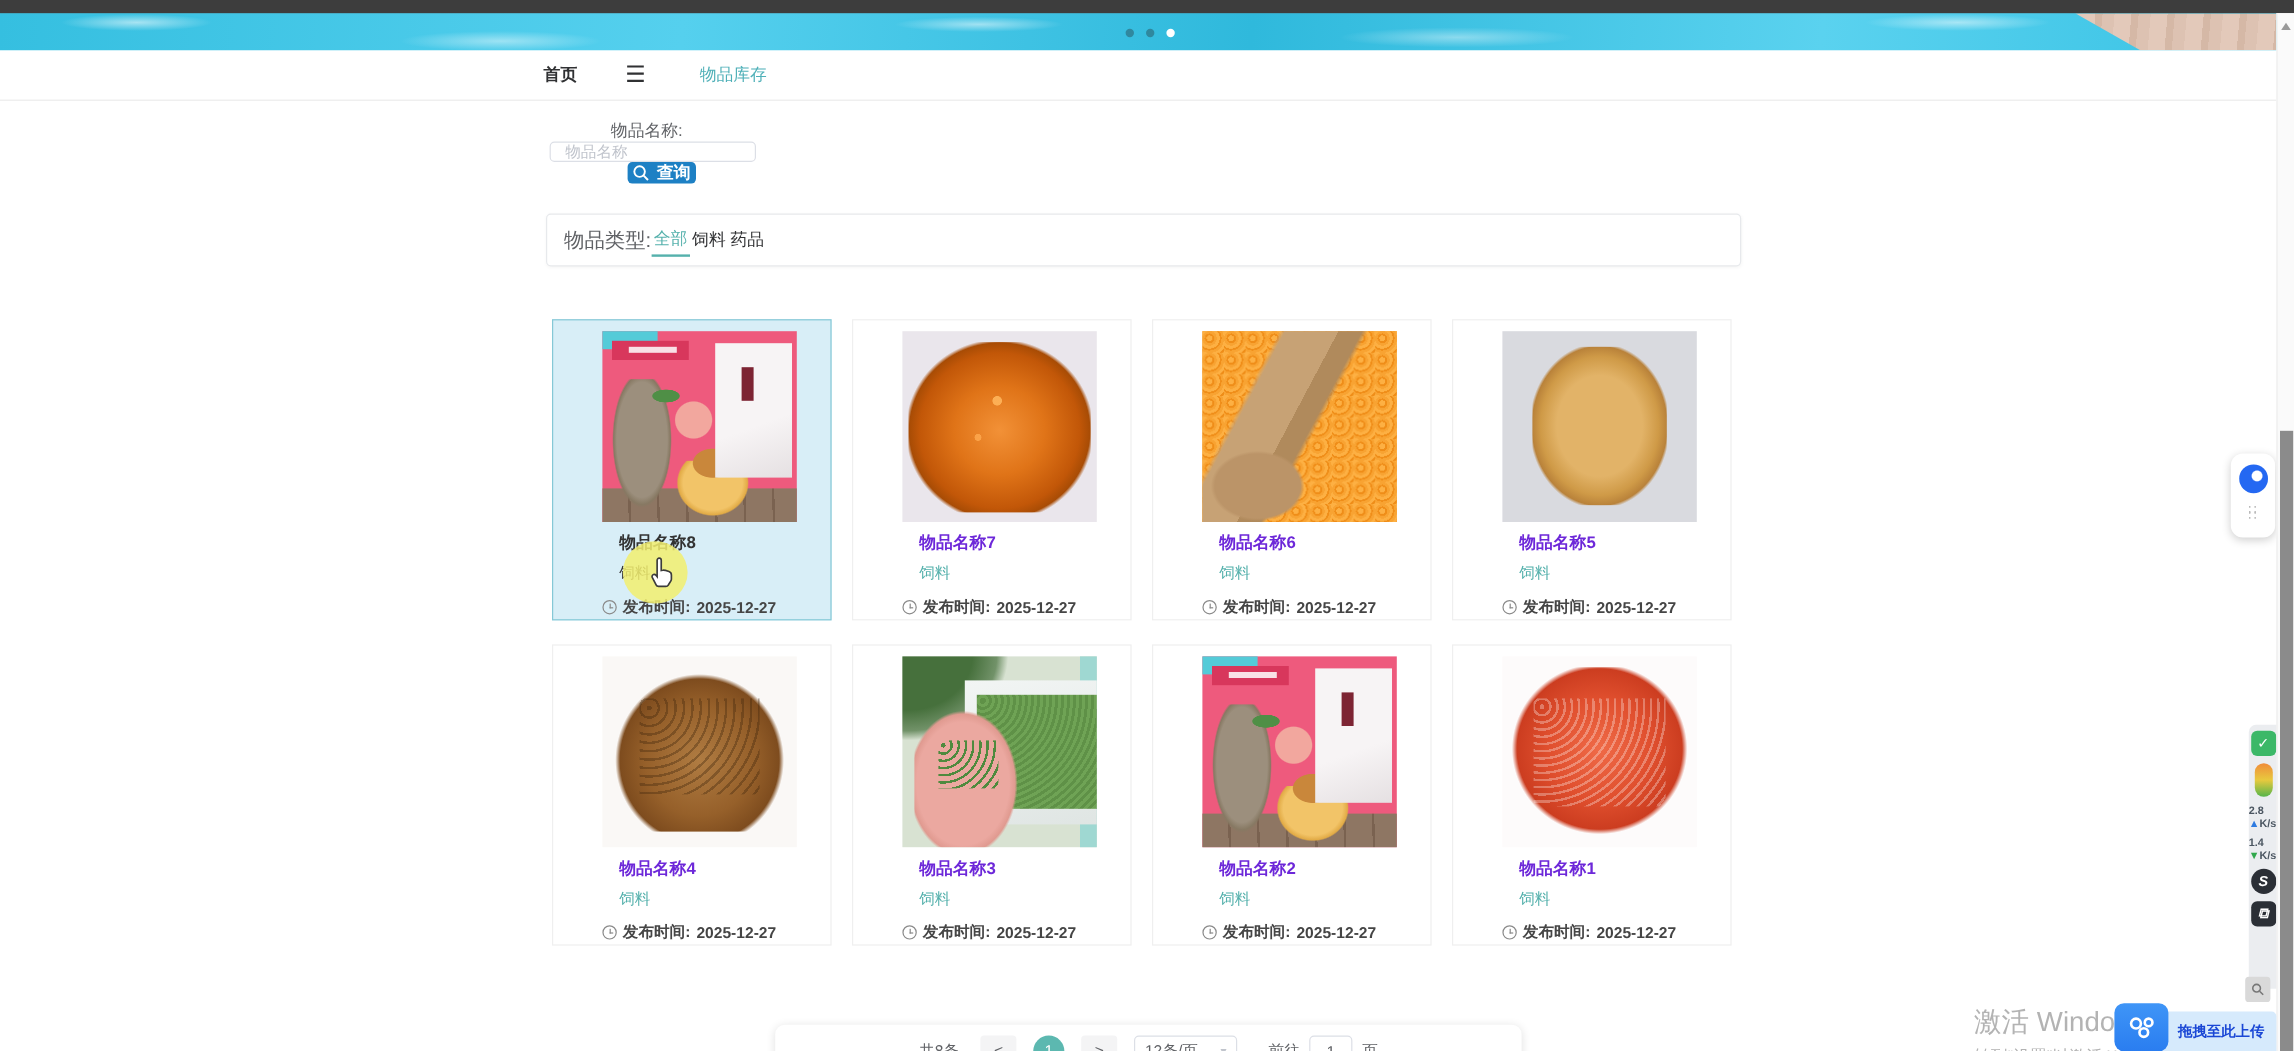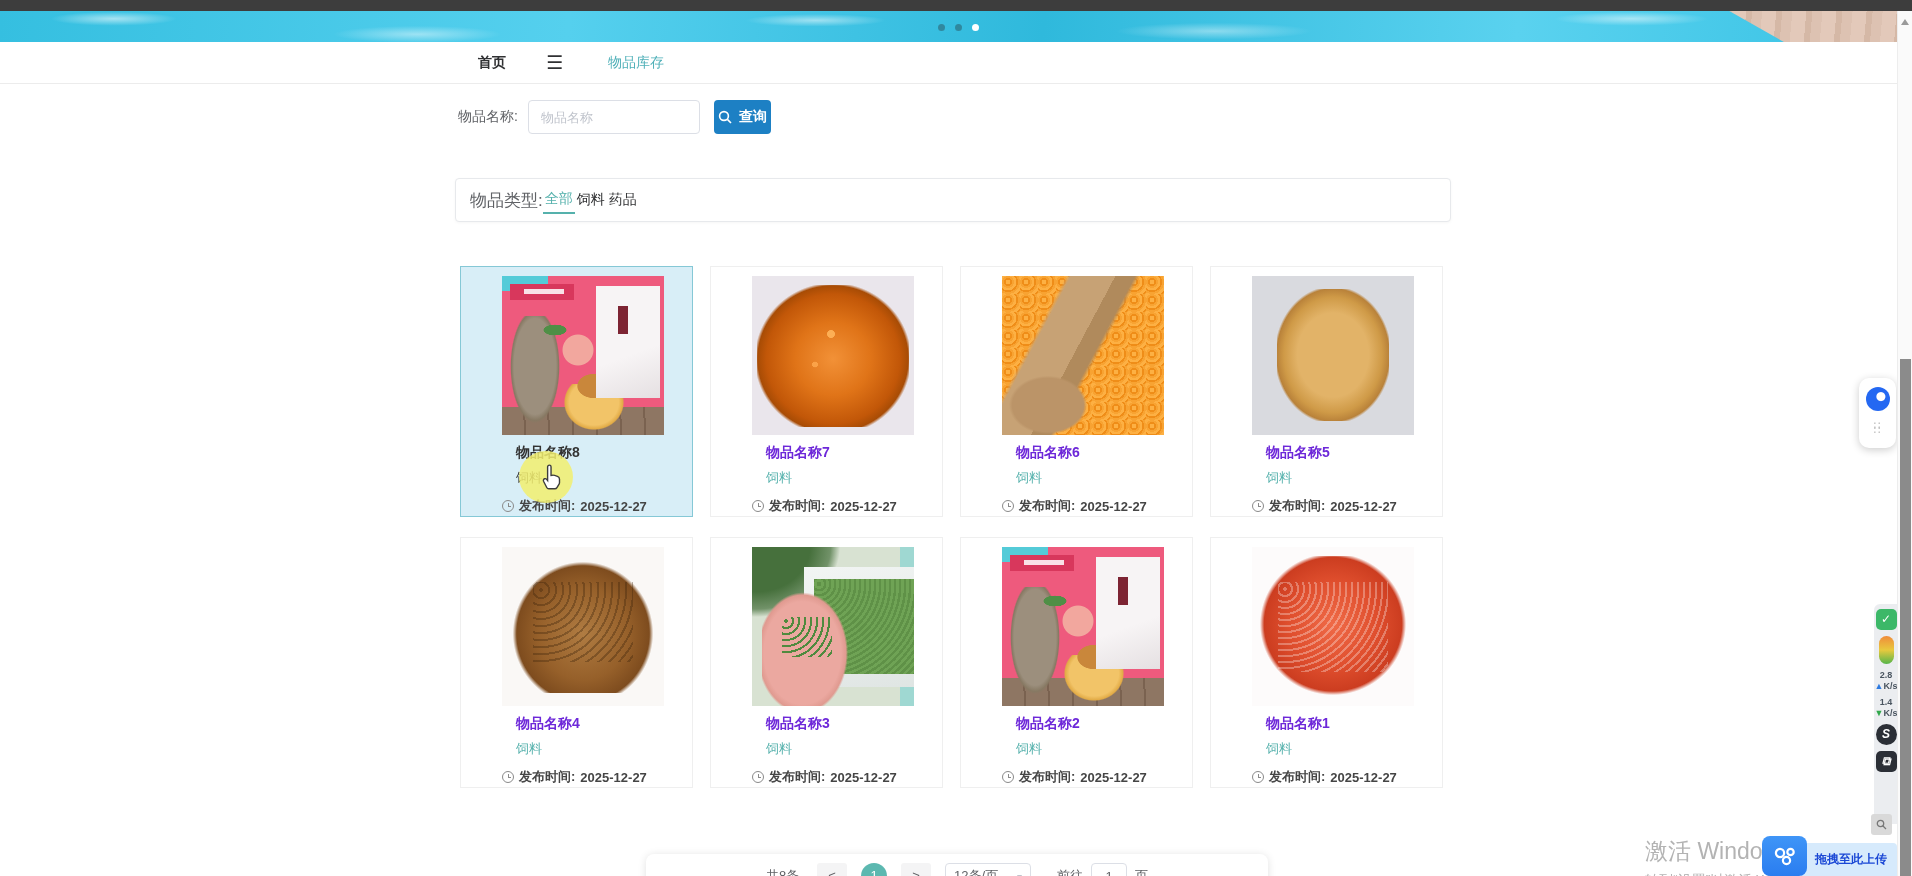--- a/index.html
+++ b/index.html
@@ -22,26 +22,26 @@
   .banner-corner { position:absolute; right:0; top:0; width:195px; height:100%;
     background:repeating-linear-gradient(95deg,#e3c9ba 0 14px,#d5b8a6 14px 20px,#ddc2b2 20px 30px);
     clip-path:polygon(14% 0, 100% 0, 100% 100%, 42% 100%); }
   .carousel-dots { position:absolute; left:938px; top:13px; display:flex; gap:10px; }
   .carousel-dots i { width:7px; height:7px; border-radius:50%; background:rgba(40,70,80,.45); }
   .carousel-dots i.active { background:#fff; }
 
   
   .header { position:absolute; left:0; top:42px; width:1897px; height:42px; background:#fff;
     border-bottom:1px solid #ececec; display:flex; align-items:center; padding-left:453px; }
-  .bc-home { font-size:14px; font-weight:bold; color:#303133;margin-left:25px; }
+  .bc-home { font-size:14px; font-weight:bold; color:#303133; }
   .bc-menu { margin-left:40px; font-size:19px; color:#303133; line-height:1; cursor:pointer; }
   .bc-current { margin-left:45px; font-size:14px; color:#4fb0b8; }
 
   
-  .search-row { position:absolute; left:458px; top:100px; height:34px; display:flex; align-items:center; }
+  .search-row { position:absolute; left:458px; top:100px; height:34px; display:flex; align-items:center;flex-direction:column; }
   .search-label { font-size:14px; color:#606266; margin-right:10px; }
   .search-input { width:172px; height:34px; border:1px solid #dcdfe6; border-radius:4px;
     padding:0 12px; font-size:13px; color:#606266; outline:none; font-family:inherit; }
   .search-input::placeholder { color:#c0c4cc; }
   .search-btn { margin-left:14px; height:34px; padding:0 4px; background:#1d80c4; color:#fff;
     border:none; border-radius:4px; font-size:14px; font-weight:bold; display:flex; align-items:center;
     gap:7px; cursor:pointer; font-family:inherit; }
 
   
   .filter-box { position:absolute; left:455px; top:178px; width:996px; height:44px;
@@ -153,21 +153,21 @@
     background:radial-gradient(circle 5px at 62% 40%, #fff 0 4px, #2468f2 5px); }
   .pill-grip { margin-top:12px; color:#b8b8b8; font-size:11px; letter-spacing:1px; line-height:5px; text-align:center; }
 
   .widget-strip { position:absolute; left:1874px; top:604px; width:24px; height:220px;
     background:rgba(228,231,235,.75); border-radius:6px 0 0 6px; z-index:5; }
   .w-icon { width:21px; height:21px; border-radius:5px; margin:5px auto 6px; text-align:center;
     line-height:21px; font-size:12px; color:#fff; }
   .w-shield { background:#3cb868; font-weight:bold; }
   .w-pill { width:15px; height:28px; border-radius:8px; margin:2px auto 6px;
     background:linear-gradient(#f08c3a,#e8c93e,#55b54a); }
-  .w-net { font-size:9px; font-weight:bold; color:#4a5560; text-align:center; line-height:11px; margin-bottom:5px; }
+  .w-net { font-size:9px; font-weight:bold; color:#4a5560; line-height:11px; margin-bottom:5px; }
   .w-net .up { color:#2d7ae0; } .w-net .dn { color:#31a84c; }
   .w-dark { background:#2b2f36; font-style:italic; font-weight:bold; }
 
   .scrollbar { position:absolute; right:0; top:11px; width:15px; height:865px; background:#fafafa;
     border-left:1px solid #ededed; z-index:6; }
   .scroll-arrow { position:absolute; left:3px; top:8px; width:0; height:0;
     border-left:4px solid transparent; border-right:4px solid transparent; border-bottom:6px solid #9a9a9a; }
   .scroll-thumb { position:absolute; left:2px; top:348px; width:11px; height:517px; background:#8b8b8b; }
 
   .win-activate { position:absolute; left:1645px; top:836px; color:#a6a6a6; opacity:.85; z-index:1; }

